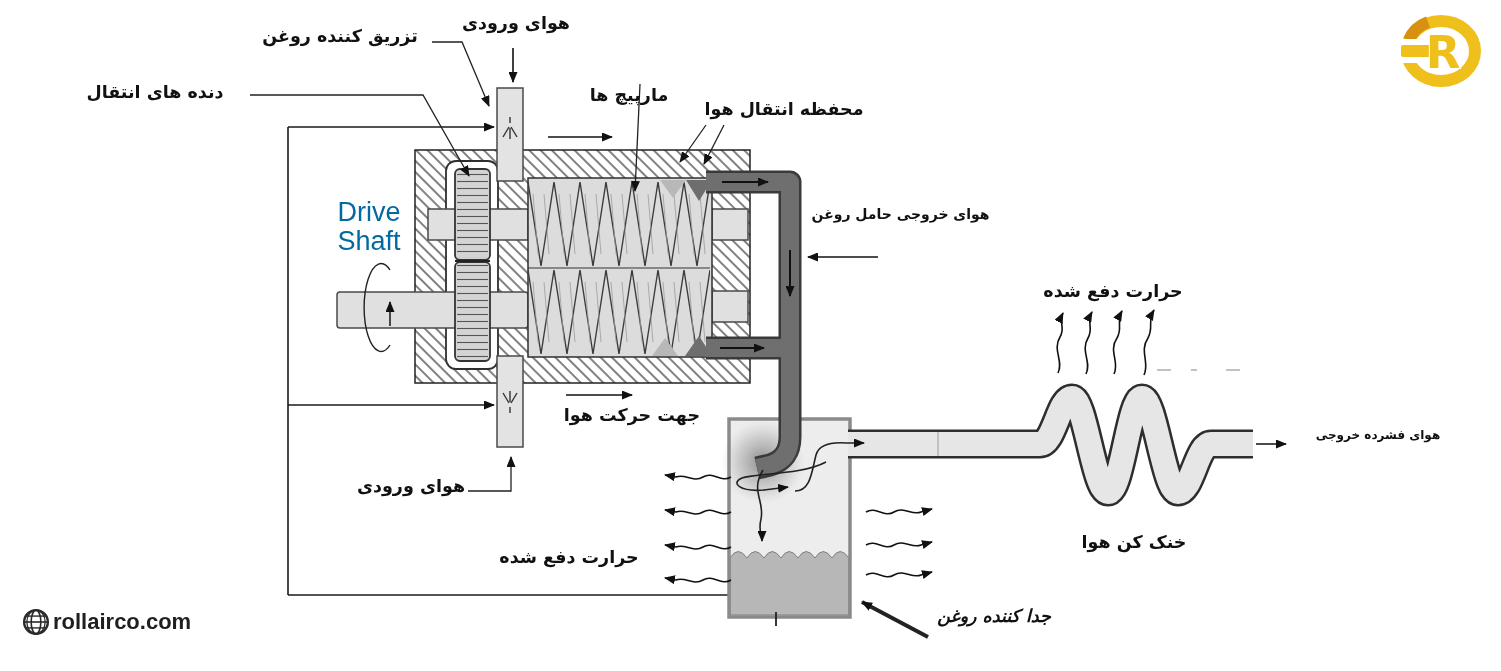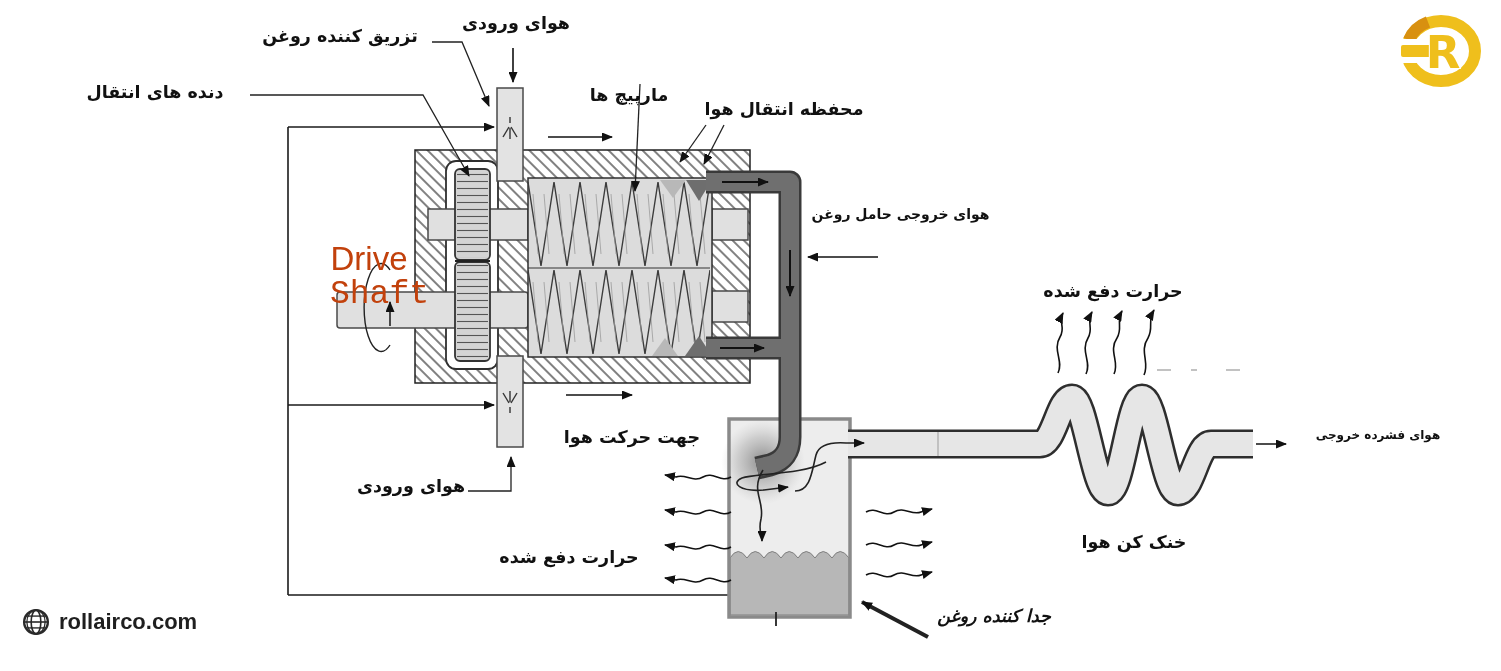--- a/index.html
+++ b/index.html
@@ -1,23 +1,23 @@
 <!DOCTYPE html>
 <html><head>
 <meta charset="utf-8">
 <style>
   html,body{margin:0;padding:0;background:#ffffff;}
   .canvas{position:relative;width:1501px;height:671px;background:#ffffff;overflow:hidden;
           font-family:"DejaVu Sans",sans-serif;}
   svg.diagram{position:absolute;left:0;top:0;}
   .lbl{position:absolute;font-family:"DejaVu Sans",sans-serif;font-weight:bold;color:#111;
        font-size:17.5px;text-align:center;direction:rtl;white-space:nowrap;line-height:1.15;}
-  .lbl-en{position:absolute;font-family:"Liberation Sans",sans-serif;font-weight:400;color:#c2410c;
-       font-size:33px;text-align:center;line-height:1.08;direction:ltr;margin-top:43px;}
-  .site{position:absolute;left:22px;top:608px;display:flex;align-items:center;gap:9px;}
+  .lbl-en{position:absolute;font-family:"Liberation Sans",sans-serif;font-weight:400;color:#0369a1;
+       font-size:27px;text-align:center;line-height:1.08;direction:ltr;}
+  .site{position:absolute;left:22px;top:608px;display:flex;align-items:center;gap:3px;}
   .site .txt{font-family:"Liberation Sans",sans-serif;font-weight:bold;font-size:22px;color:#1f1f1f;}
   .logo{position:absolute;left:1394px;top:8px;width:92px;height:88px;}
 </style>
 </head>
 <body>
 
 <div class="canvas">
 
 <svg class="diagram" width="1501" height="671" viewBox="0 0 1501 671">
   <defs>
@@ -180,27 +180,27 @@
   </g>
 </svg>
 
 <div class="lbl" style="left:250px;top:26px;width:180px;">تزریق کننده روغن</div>
 <div class="lbl" style="left:468px;top:13px;width:102px;">هوای ورودی</div>
 <div class="lbl" style="left:583px;top:53px;width:92px;margin-top:32px;">مارپیچ ها</div>
 <div class="lbl" style="left:668px;top:99px;width:162px;margin-left:35px;">محفظه انتقال هوا</div>
 <div class="lbl" style="left:70px;top:82px;width:170px;">دنده های انتقال</div>
 <div class="lbl-en" style="left:330px;top:198px;width:78px;">
   <span style="display:block;">Drive</span>
-  <span style="display:block;font-family:Liberation Mono, monospace;">Shaft</span>
+  <span style="display:block;">Shaft</span>
 </div>
 <div class="lbl" style="left:798px;top:206px;width:205px;font-size:14px;">هوای خروجی حامل روغن</div>
 <div class="lbl" style="left:1038px;top:281px;width:150px;">حرارت دفع شده</div>
 <div class="lbl" style="left:1288px;top:429px;width:180px;font-size:12px;">هوای فشرده خروجی</div>
 <div class="lbl" style="left:1078px;top:532px;width:112px;text-align:center;">خنک کن هوا</div>
-<div class="lbl" style="left:568px;top:427px;width:132px;">جهت حرکت هوا</div>
+<div class="lbl" style="left:568px;top:405px;width:132px;">جهت حرکت هوا</div>
 <div class="lbl" style="left:353px;top:476px;width:116px;">هوای ورودی</div>
 <div class="lbl" style="left:496px;top:547px;width:146px;">حرارت دفع شده</div>
 <div class="lbl" style="left:923px;top:606px;width:142px;font-style:italic;">جدا کننده روغن</div>
 
 <div class="logo">
   <svg width="92" height="88" viewBox="0 0 92 88">
     <ellipse cx="47" cy="43" rx="34" ry="30" fill="none" stroke="#EFBF1C" stroke-width="12"></ellipse>
     <path d="M15,32 A34,30 0 0 1 34,14" fill="none" stroke="#D89010" stroke-width="12"></path>
     <rect x="0" y="31" width="37" height="24" fill="#ffffff"></rect>
     <rect x="7" y="37" width="31" height="12" rx="2" fill="#EFBF1C"></rect>

